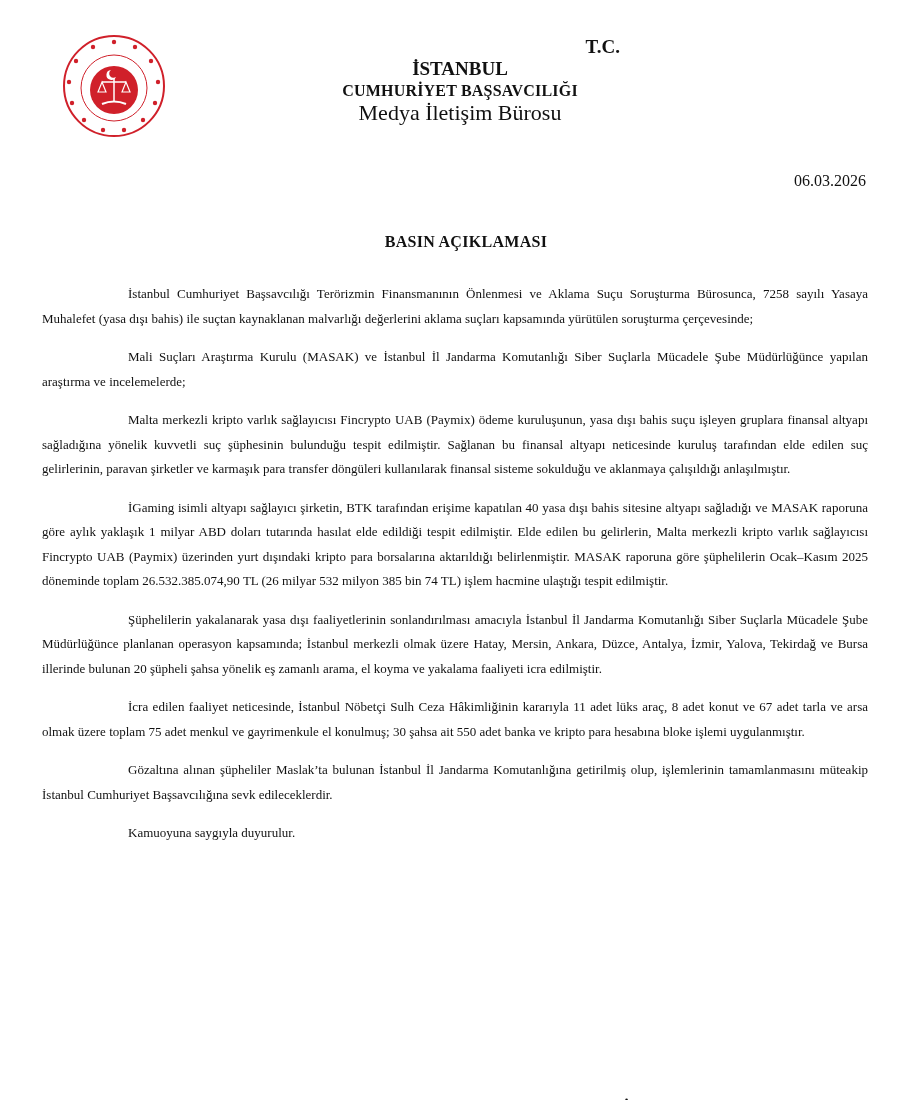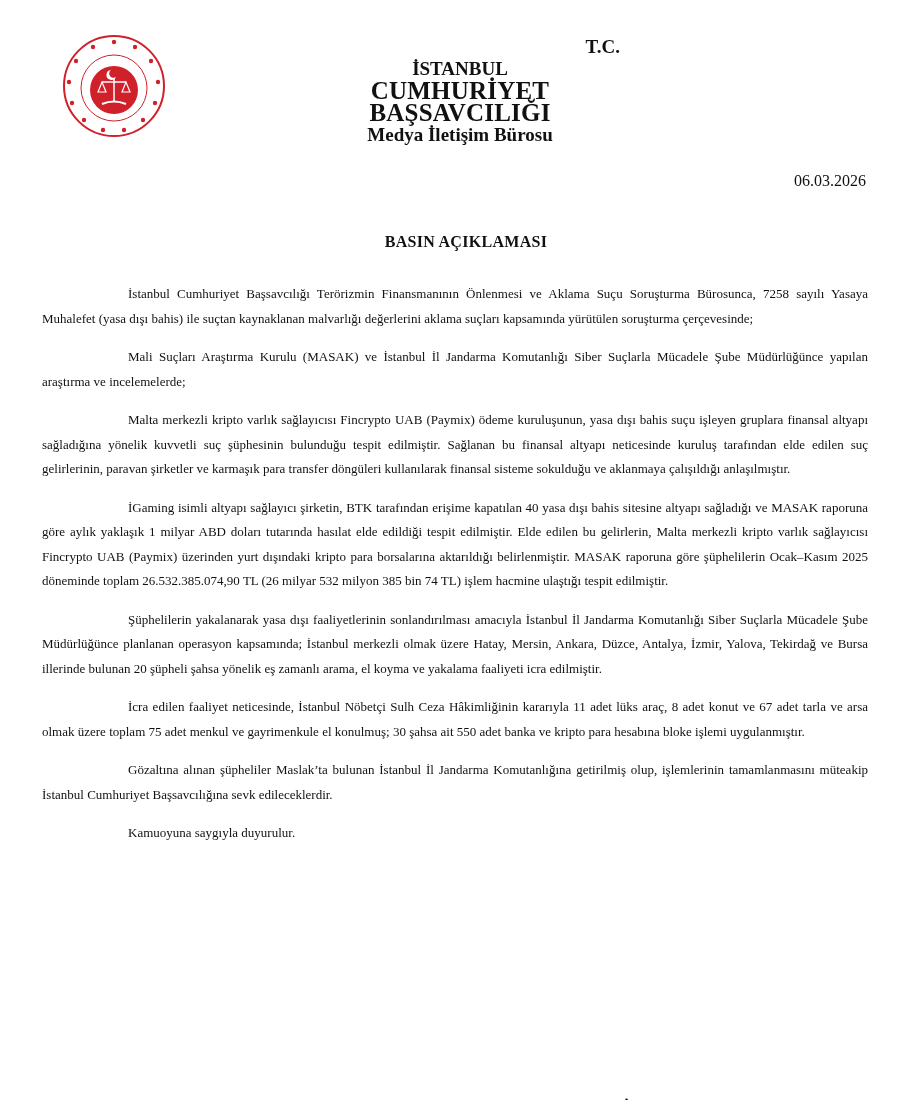--- a/index.html
+++ b/index.html
@@ -3,22 +3,22 @@
 <meta charset="utf-8">
 <style>
   html, body { margin: 0; padding: 0; background: #ffffff; }
   body { width: 900px; height: 1100px; position: relative; overflow: hidden; color: #111; }
   .page { position: absolute; left: 0; top: 0; width: 900px; height: 1100px; }
   .seal { position: absolute; left: 62px; top: 34px; width: 104px; height: 104px; }
   .header { position: absolute; left: 300px; top: 36px; width: 320px; text-align: center;
             font-family: "Liberation Serif", "DejaVu Serif", serif; font-weight: bold; line-height: 22px; }
   .header .l1 { font-size: 19px; text-align: right; }
   .header .l2 { font-size: 19px; }
-  .header .l3 { font-size: 25px; letter-spacing: 0.2px; }
-  .header .l4 { font-size: 19px; font-weight: bold; }
+  .header .l3 { font-size: 16px; letter-spacing: 0.2px; }
+  .header .l4 { font-size: 22px; font-weight: normal; }
   .date { position: absolute; right: 34px; top: 172px; font-family: "Liberation Serif", serif; font-size: 16px; }
   .title { position: absolute; left: 16px; width: 900px; top: 233px; text-align: center;
            font-family: "Liberation Serif", serif; font-weight: bold; font-size: 16px; letter-spacing: 0.3px; }
   .body { position: absolute; left: 42px; top: 282px; width: 826px;
           font-family: Liberation Serif, serif; font-size: 13px; line-height: 24.5px;
           font-stretch: condensed; }
   .body p { margin: 0 0 14px 0; text-align: justify; text-indent: 86px; }
   .body p.short { text-indent: 86px; }
   .sign { position: absolute; right: 34px; top: 1098px; font-family: "Liberation Serif", serif;
           font-weight: bold; font-size: 17px; text-align: right; }

